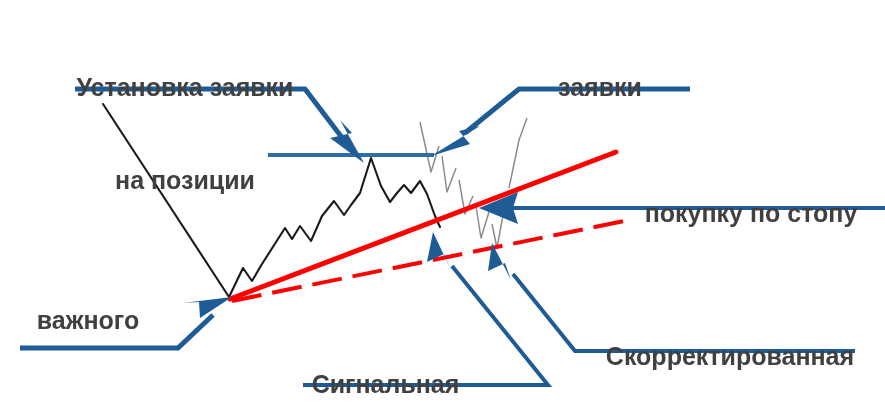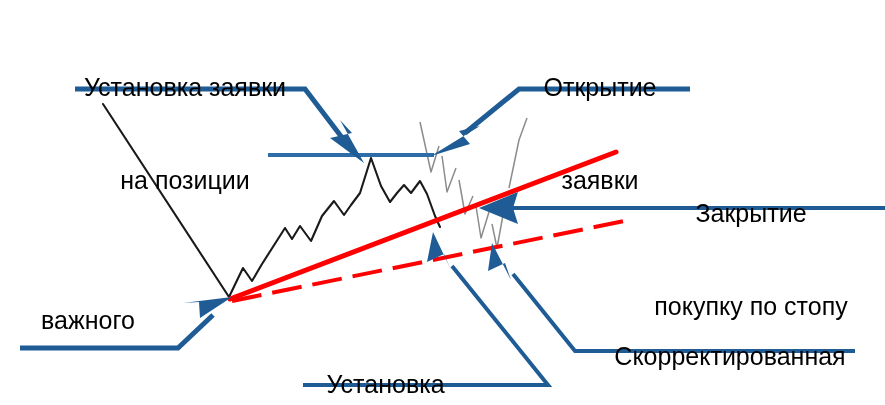--- a/index.html
+++ b/index.html
@@ -14,24 +14,24 @@
     position:absolute;inset:0;
     width:885px;height:405px;
   }
   svg#scene{
     position:absolute;left:0;top:0;
     width:885px;height:405px;
     display:block;
   }
   .lbl{
     position:absolute;
-    color:#000000;
+    color:#404040;
     font-size:25px;
     line-height:31px;
-    font-weight:400;
+    font-weight:700;
     white-space:pre;
     letter-spacing:0px;
   }
   .lbl.ctr{text-align:center;}
 </style>
 </head>
 <body>
 
 <div id="diagram-root">
 
@@ -85,36 +85,34 @@
     </g>
 
   </svg>
 
   <div class="lbl ctr" style="left:60px;top:10px;width:250px;">
     <div>Установка заявки</div>
     <div>на позиции</div>
   </div>
 
   <div class="lbl ctr" style="left:500px;top:10px;width:200px;">
-    <div>Открытие</div>
     <div>заявки</div>
   </div>
 
   <div class="lbl ctr" style="left:620px;top:136px;width:262px;">
-    <div>Закрытие</div>
     <div>покупку по стопу</div>
   </div>
 
   <div class="lbl ctr" style="left:8px;top:243px;width:160px;">
     <div>важного</div>
     
   </div>
 
   <div class="lbl ctr" style="left:288px;top:307px;width:195px;">
-    <div>Установка</div>
+    <div>Сигнальная</div>
     
   </div>
 
   <div class="lbl ctr" style="left:585px;top:279px;width:290px;">
     <div>Скорректированная</div>
     
   </div>
 
 </div>
 

